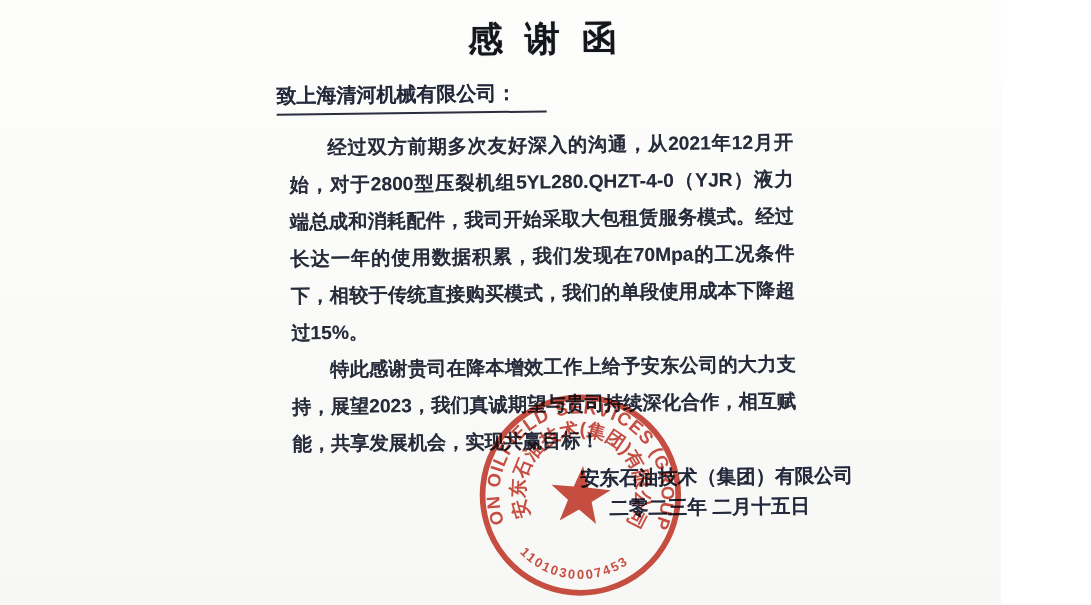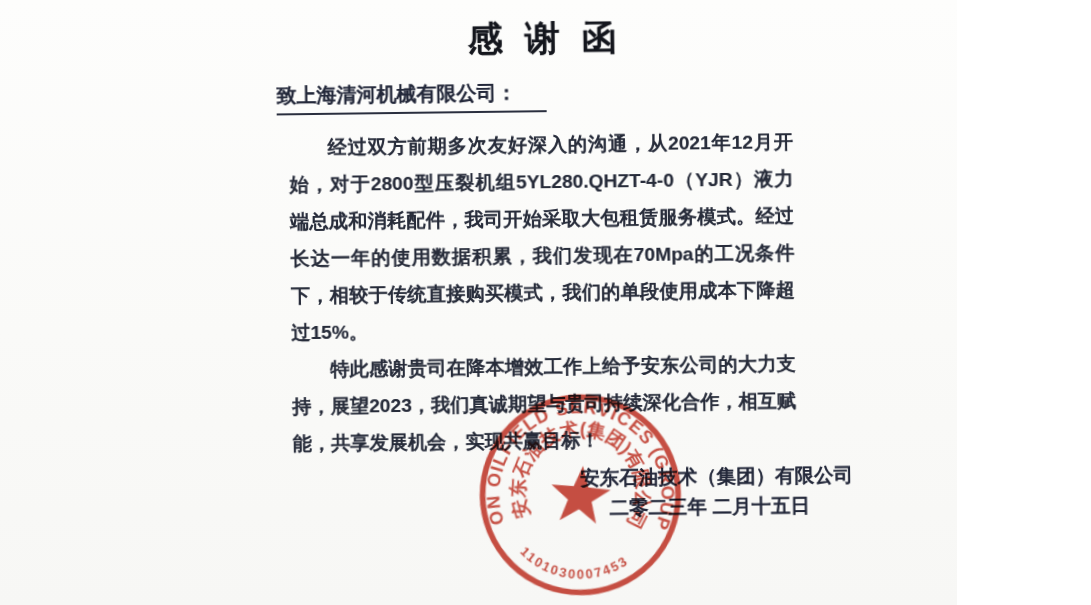--- a/index.html
+++ b/index.html
@@ -2,20 +2,21 @@
 <html><head>
 <meta charset="utf-8">
 <style>
   html,body{margin:0;padding:0;}
   .page{
     position:relative;
     width:957px;height:605px;
     background:linear-gradient(180deg,#fdfdfc 0%,#fafaf8 55%,#f7f7f5 100%);
     overflow:hidden;
     font-family:"Liberation Sans",sans-serif;
+    padding-left:44px;
   }
   .letter{
     position:absolute;inset:0;
     transform:rotate(-0.7deg);
     color:#262b38;
   }
   .title{
     position:absolute;top:16px;left:0;width:1091px;
     text-align:center;
     font-family:"Liberation Serif",serif;

